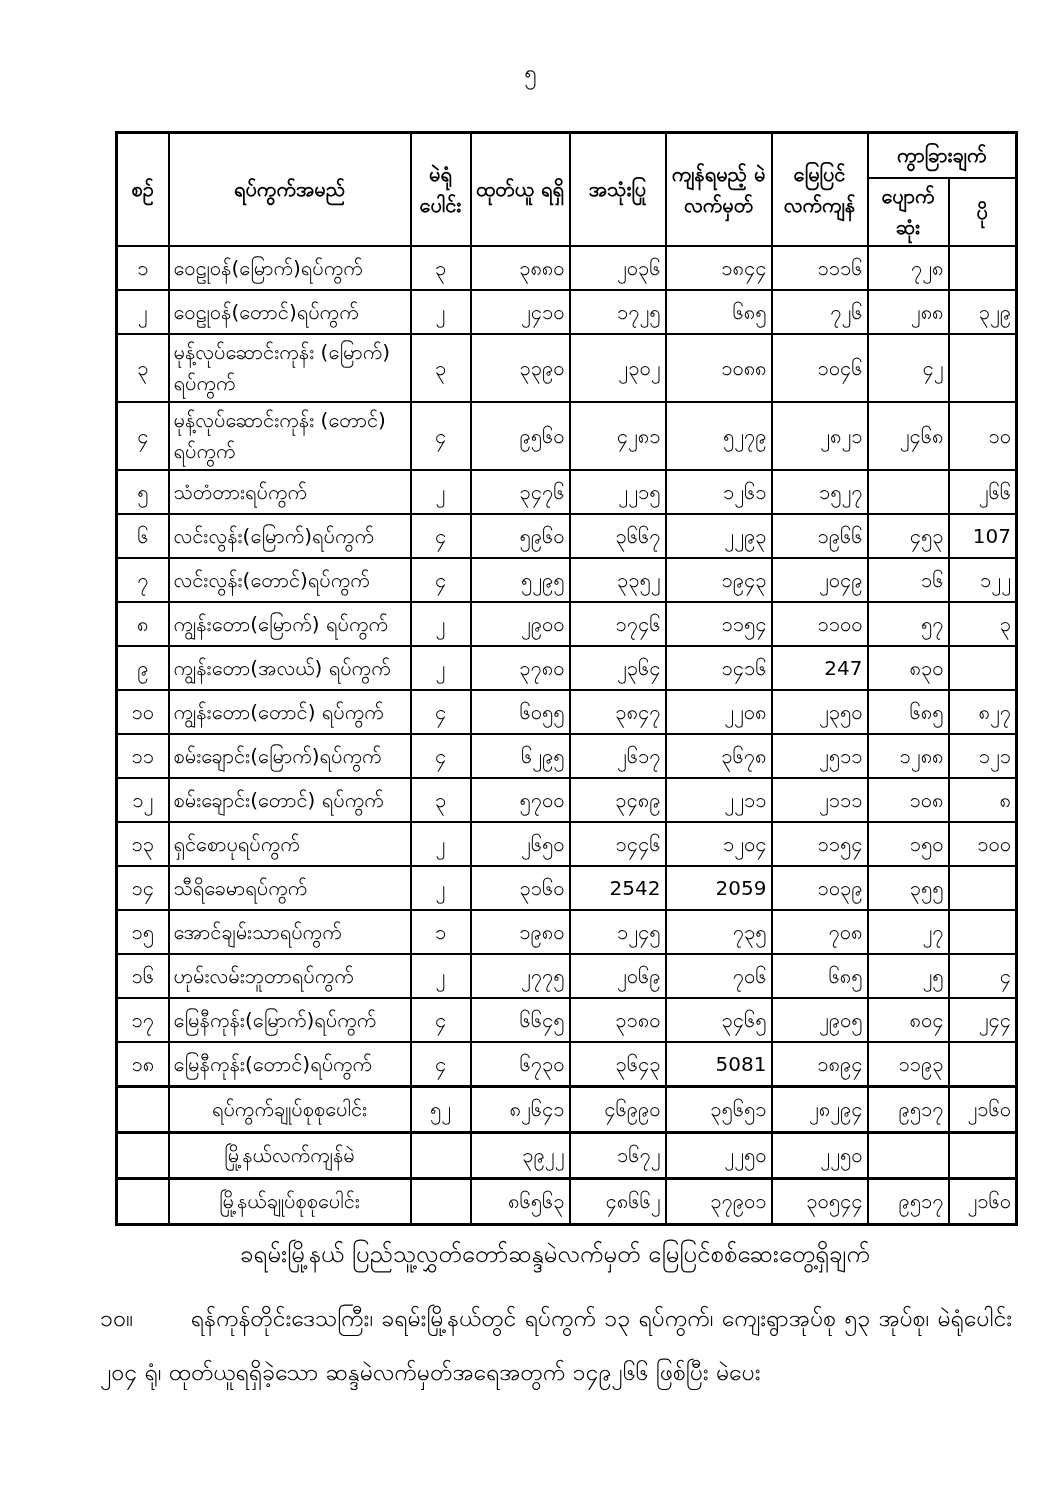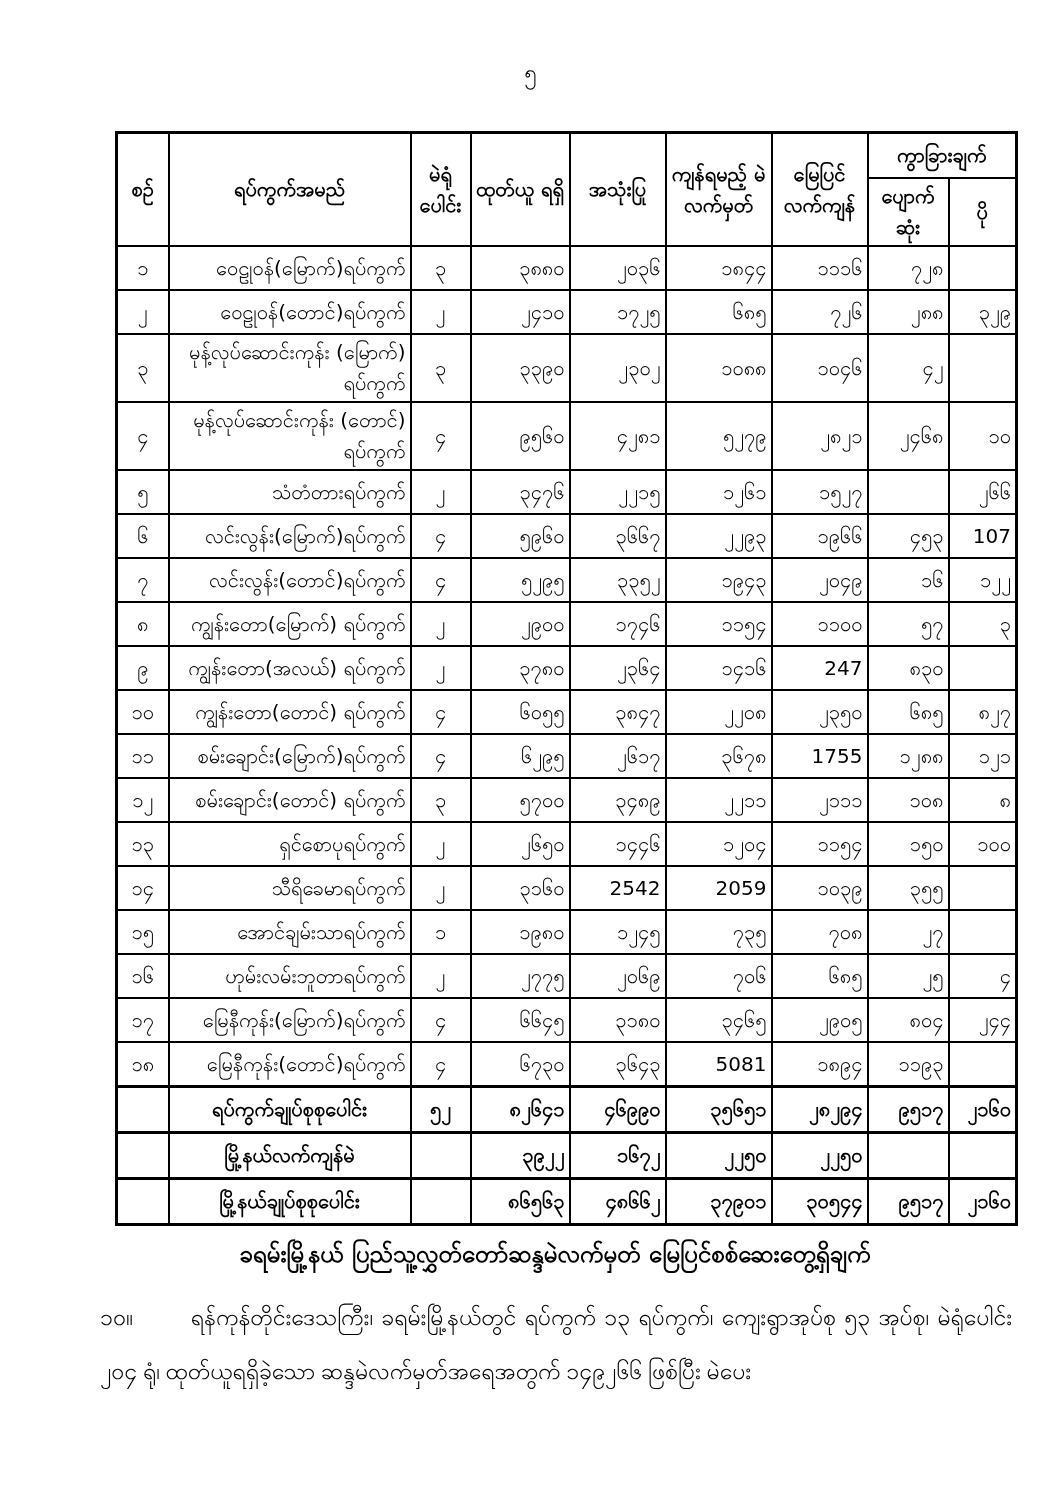--- a/index.html
+++ b/index.html
@@ -38,47 +38,46 @@
     line-height: 1.55;
     vertical-align: middle;
     padding: 2px 4px;
     overflow: hidden;
   }
   thead th { font-weight: bold; text-align: center; }
   thead tr.tier1 th { height: 46px; }
   thead tr.tier2 th { height: 64px; }
   tbody td { height: 44px; }
   .col-no       { text-align: center; }
-  .col-name     { text-align: right; padding-left: 8px; }
+  .col-name     { text-align: left; padding-left: 8px; }
   .col-stations { text-align: center; }
   .col-received, .col-used, .col-remaining,
   .col-ground, .col-lost, .col-extra {
     text-align: right; padding-right: 14px;
   }
   tr.summary-row td {
-    font-weight: bold;
+    font-weight: normal;
     border-top: 3px solid #000;
     height: 46px;
   }
   tr.summary-row td.col-label { text-align: center; }
   .section-heading {
     width: 910px;
     margin: 8px 0 0 100px;
     text-align: center;
-    font-weight: bold;
+    font-weight: normal;
     font-size: 24px;
     line-height: 1.7;
   }
   .para {
     width: 912px;
     margin: 16px 0 0 100px;
     font-size: 23px;
     line-height: 2.35;
     text-align: justify;
-    font-family: Liberation Serif, serif;
   }
   .para-gap { display: inline-block; width: 58px; }
 </style>
 </head>
 <body>
 
 <div class="page">
 
   <div class="page-number">၅</div>
 
@@ -221,21 +220,21 @@
           <td class="col-lost">၆၈၅</td>
           <td class="col-extra">၈၂၇</td>
         </tr>
         <tr>
           <td class="col-no">၁၁</td>
           <td class="col-name">စမ်းချောင်း(မြောက်)ရပ်ကွက်</td>
           <td class="col-stations">၄</td>
           <td class="col-received">၆၂၉၅</td>
           <td class="col-used">၂၆၁၇</td>
           <td class="col-remaining">၃၆၇၈</td>
-          <td class="col-ground">1755</td>
+          <td class="col-ground">၂၅၁၁</td>
           <td class="col-lost">၁၂၈၈</td>
           <td class="col-extra">၁၂၁</td>
         </tr>
         <tr>
           <td class="col-no">၁၂</td>
           <td class="col-name">စမ်းချောင်း(တောင်) ရပ်ကွက်</td>
           <td class="col-stations">၃</td>
           <td class="col-received">၅၇၀၀</td>
           <td class="col-used">၃၄၈၉</td>
           <td class="col-remaining">၂၂၁၁</td>

